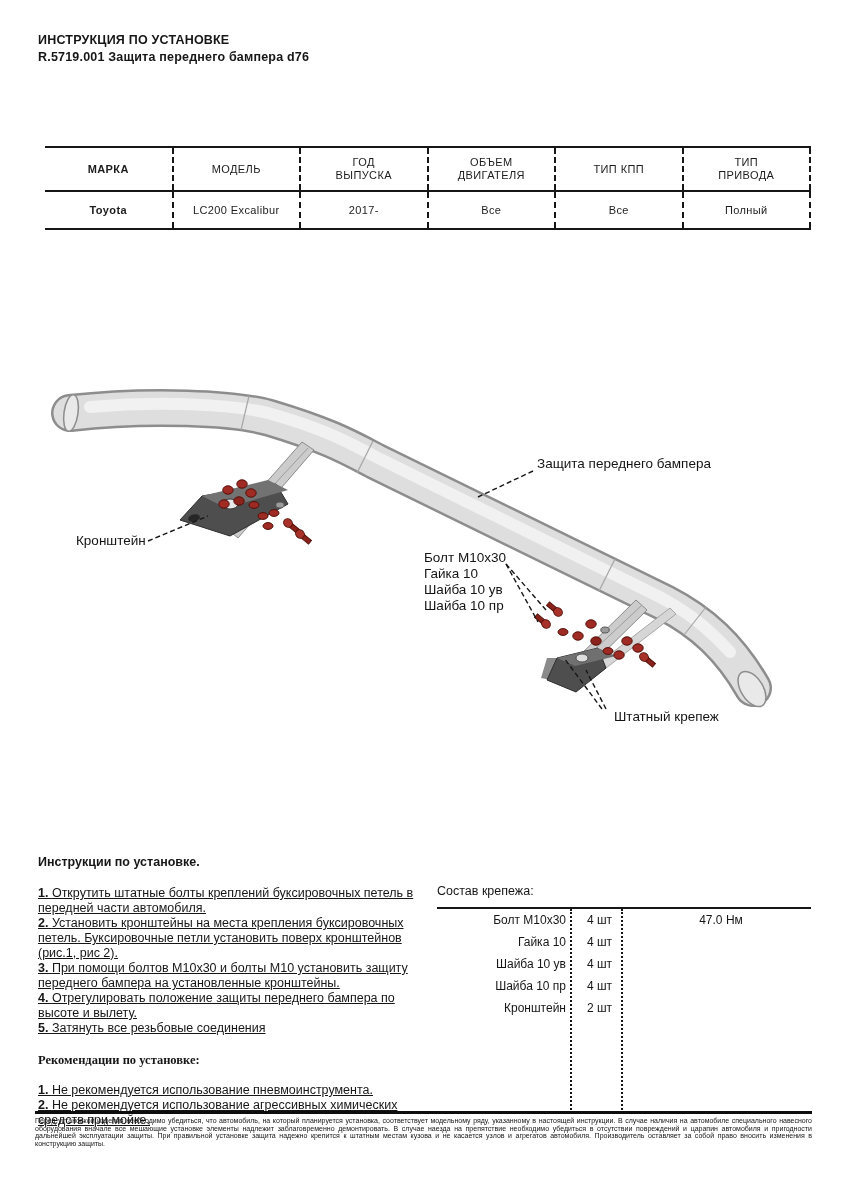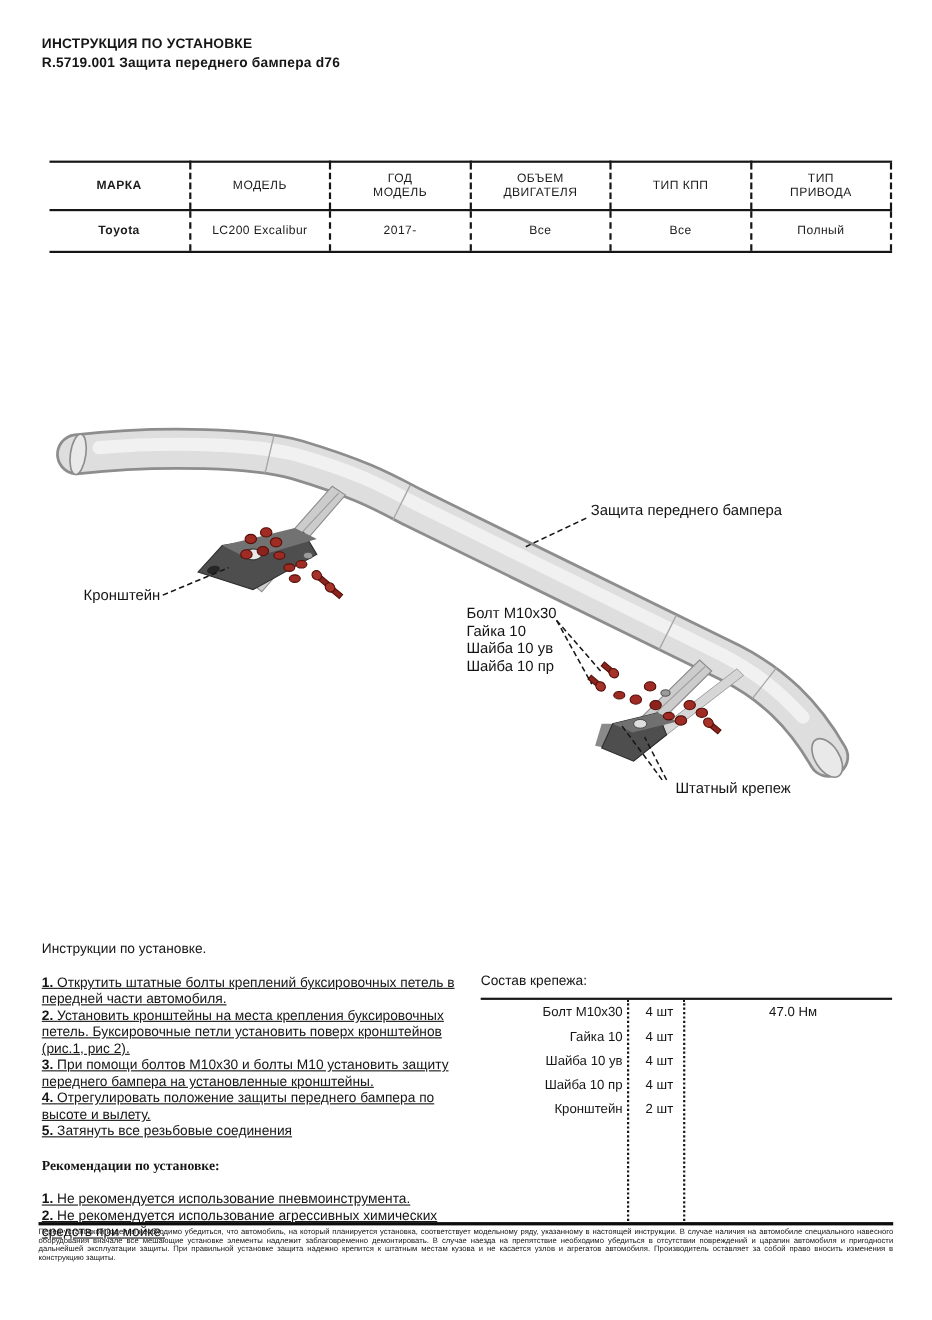--- a/index.html
+++ b/index.html
@@ -23,21 +23,21 @@
   table.veh th{font-weight:normal;padding:8px 4px;white-space:pre-line;line-height:13px;}
   table.veh td{padding:12px 4px;}
   table.veh th:first-child, table.veh td:first-child{border-left:none;font-weight:bold;}
   table.veh th:last-child, table.veh td:last-child{border-right:2px dashed #161616;}
   
   .diagram{position:absolute;left:30px;top:358px;width:790px;height:392px;}
   .diagram svg{width:100%;height:100%;}
   .dia-label{font-size:13.5px;fill:#141414;}
   
   .instructions{position:absolute;left:38px;top:855px;width:396px;font-size:12.5px;line-height:15px;}
-  .sec-heading{font-weight:normal;margin:0 0 16px 0;font-size:12.5px;}
+  .sec-heading{font-weight:bold;margin:0 0 16px 0;font-size:12.5px;}
   .step{margin:0;text-decoration:underline;}
   .rec-heading{font-weight:bold;margin:17px 0 15px 0;font-size:12.5px;font-family:Liberation Serif, serif;}
   
   .hardware{position:absolute;left:437px;top:884px;width:374px;height:227px;}
   .hw-heading{font-weight:normal;font-size:12.5px;margin:0 0 9px 0;}
   .hw-table{position:relative;border-top:2px solid #161616;}
   .hw-vline{position:absolute;top:0;height:201px;width:0;border-left:2px dotted #161616;}
   .hw-vline.v1{left:133px;}
   .hw-vline.v2{left:184px;}
   .hw-head{display:flex;background:#e3e3e3;height:23px;align-items:center;font-size:11.5px;letter-spacing:.3px;}
@@ -63,21 +63,21 @@
     <div>R.5719.001 Защита переднего бампера d76</div>
   </div>
 
   <div class="veh-wrap">
     <table class="veh">
       <thead>
           <tr id="veh-head-row">
             <th>МАРКА</th>
             <th>МОДЕЛЬ</th>
             <th>ГОД
-МОДЕЛЬ</th>
+ВЫПУСКА</th>
             <th>ОБЪЕМ
 ДВИГАТЕЛЯ</th>
             <th>ТИП КПП</th>
             <th>ТИП
 ПРИВОДА</th>
           </tr>
         </thead>
       <tbody>
           <tr id="veh-value-row">
             <td>Toyota</td>

